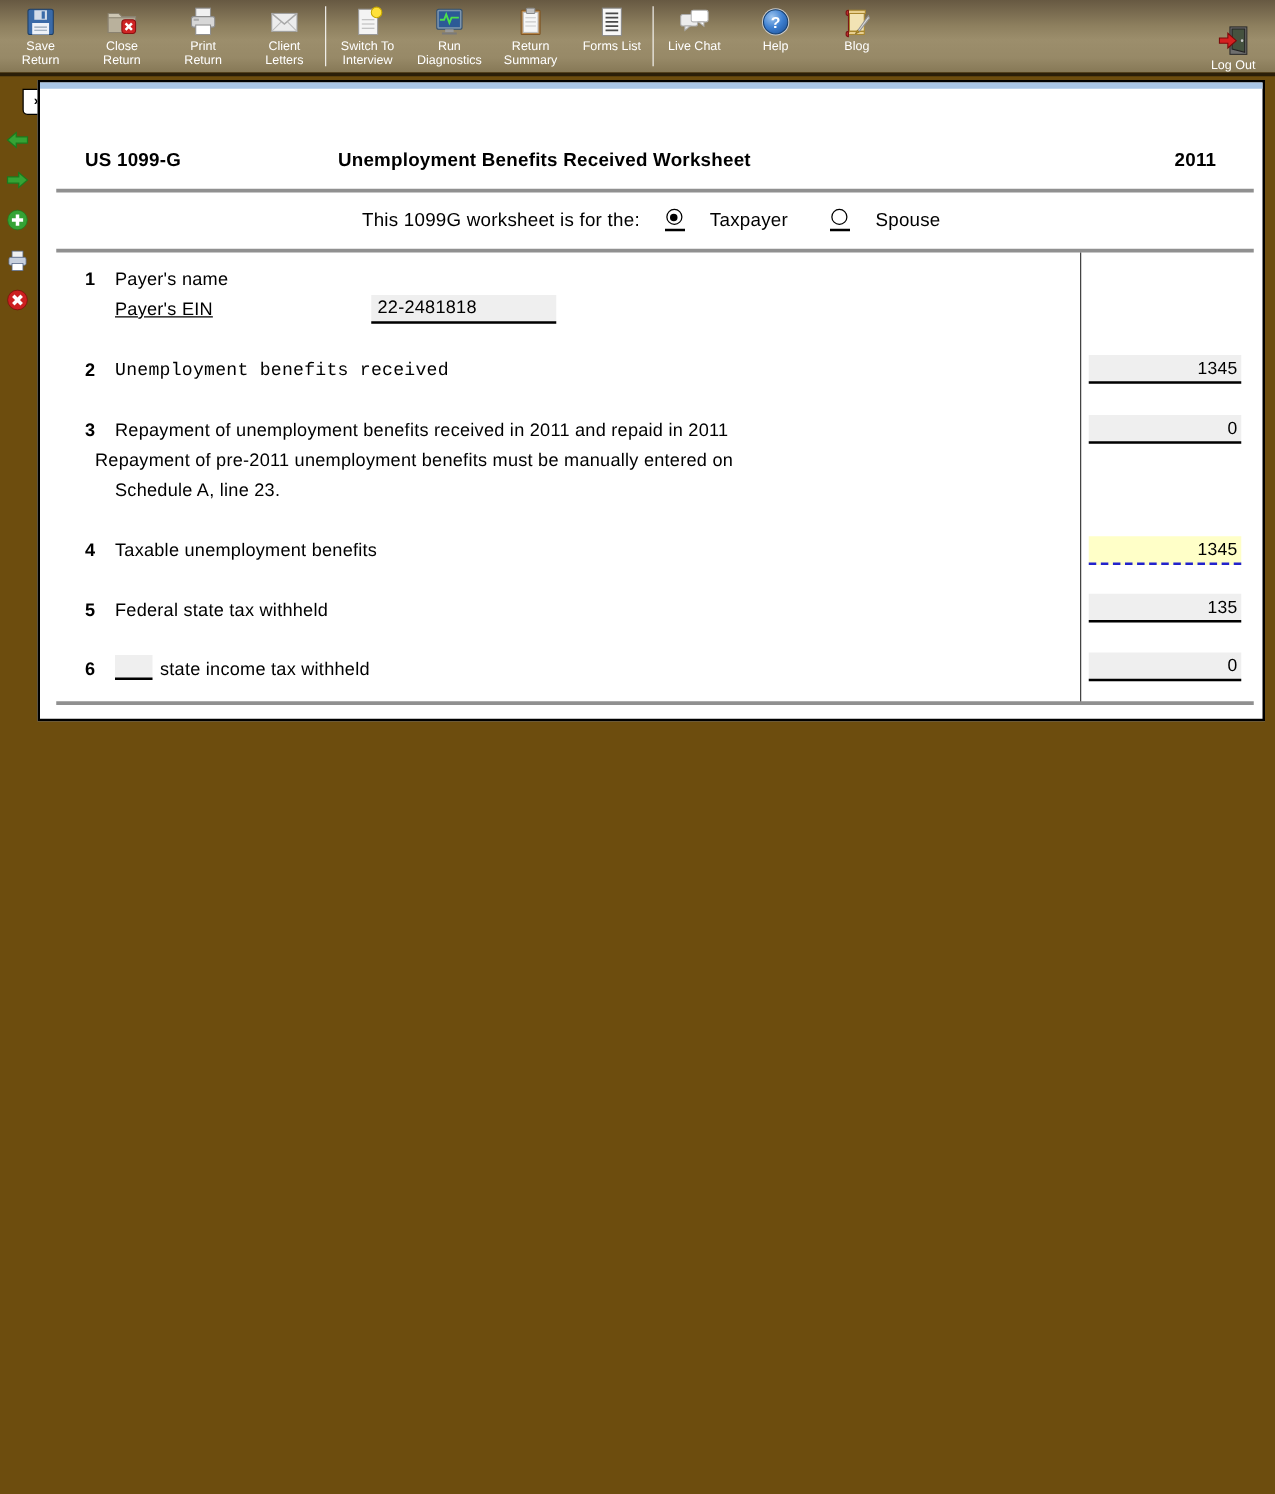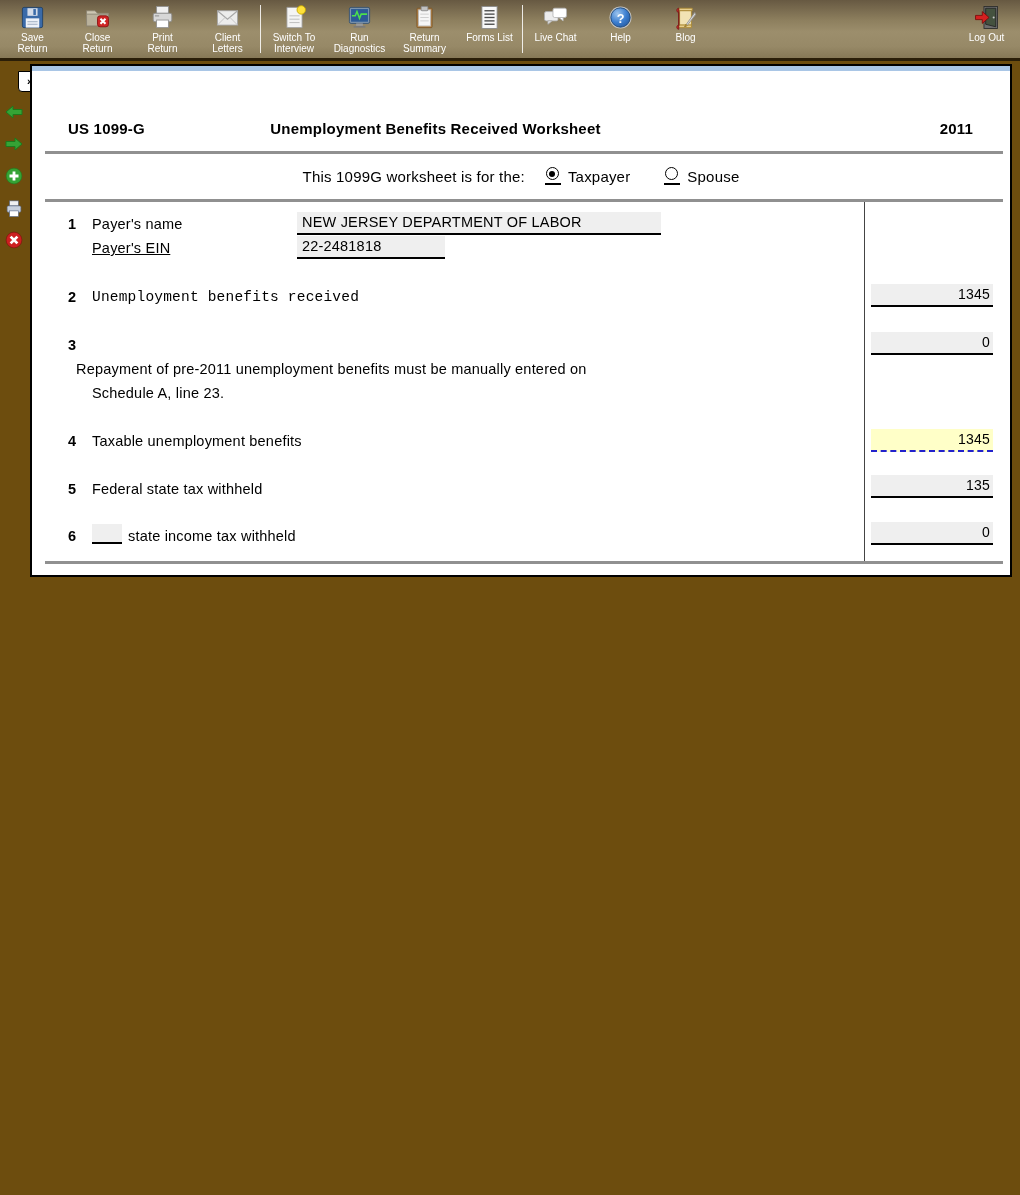--- a/index.html
+++ b/index.html
@@ -58,21 +58,21 @@
     left:839px; width:122px; height:23px;
     text-align:right; padding-right:3px; font-size:14px;
   }
   .amt.calc {
     background:#ffffc8;
     border-bottom:2px dashed #2222cc;
   }
   .namefield { padding-left:5px; height:23px; }
 
   
-  .radio-group { display:flex; align-items:center; gap:7px; }
+  .radio-group { display:flex; align-items:center; gap:20px; }
   .radio { width:16px; height:19px; position:relative; }
   .radio .circ {
     position:absolute; left:1px; top:0; width:13px; height:13px;
     border:1.5px solid #000; border-radius:50%;
     display:flex; align-items:center; justify-content:center;
   }
   .radio .circ .dot { width:6px; height:6px; border-radius:50%; background:#000; }
   .radio .bar { position:absolute; left:0; top:16px; width:16px; height:2px; background:#000; }
   .owner-row { display:flex; align-items:center; justify-content:center; gap:20px; }
 </style>
@@ -230,21 +230,21 @@
           <path d="M8 5 c-3 0 -3 5 0 5 v15 c-3 0 -3 5 0 5 z" fill="#c23030" stroke="#7d1414"></path>
           <path d="M27 10 L17 24 l-2 3 3 -1.5 10 -13 z" fill="#d9d9d9" stroke="#8f8f8f"></path>
           <path d="M15 27 l1.5 -3 1.5 1.5 z" fill="#e8b84a" stroke="#9a7a20"></path>
         </svg>
     </span>
     <span class="tb-label"><span>Blog</span></span>
   </div>
 
   <div class="tb-spacer"></div>
 
-  <div class="tb-btn" style="margin-right:1px;">
+  <div class="tb-btn" style="margin-right:1px;justify-content:flex-end;">
     <span class="tb-icon">
       <svg width="27" height="27" viewBox="0 0 32 32">
           <rect x="13" y="3" width="16" height="26" fill="#6e6e6e" stroke="#2a2a2a"></rect>
           <path d="M15 5 h12 v22 l-12 -3 z" fill="#45523f" stroke="#222"></path>
           <circle cx="24.5" cy="16" r="1.2" fill="#c8c8c8"></circle>
           <path d="M3 13.5 h8 v-4.5 l8 7 -8 7 v-4.5 h-8 z" fill="#d42020" stroke="#7a0a0a"></path>
         </svg>
     </span>
     <span class="tb-label"><span>Log Out</span></span>
   </div>
@@ -308,29 +308,29 @@
         </span>
       <span class="ftext" style="font-size:15px;">Spouse</span>
     </span>
   </div>
   <div class="abs hr" style="left:13px; top:133px; width:958px;"></div>
 
   <div class="abs vline" style="left:832px; top:136px; height:361px;"></div>
 
   <div class="abs ftext fbold" style="left:36px; top:149px;">1</div>
   <div class="abs ftext" style="left:60px; top:149px;">Payer's name</div>
-  <div class="abs field namefield" style="left:265px; top:146px; width:364px;">NEW JERSEY DEPARTMENT OF LABOR</div>
   <div class="abs ftext" style="left:60px; top:173px;text-decoration:underline;">Payer's EIN</div>
   <div class="abs field namefield" style="left:265px; top:170px; width:148px;">22-2481818</div>
 
   <div class="abs ftext fbold" style="left:36px; top:222px;">2</div>
   <div class="abs ftext" style="left:60px; top:222px;font-family:Liberation Mono, monospace;">Unemployment benefits received</div>
   <div class="abs field amt" style="top:218px;">1345</div>
 
   <div class="abs ftext fbold" style="left:36px; top:270px;">3</div>
+  <div class="abs ftext" style="left:60px; top:270px;">Repayment of unemployment benefits received in 2011 and repaid in 2011</div>
   <div class="abs ftext" style="left:44px; top:294px;">Repayment of pre-2011 unemployment benefits must be manually entered on</div>
   <div class="abs ftext" style="left:60px; top:318px;">Schedule A,  line 23.</div>
   <div class="abs field amt" style="top:266px;">0</div>
 
   <div class="abs ftext fbold" style="left:36px; top:366px;">4</div>
   <div class="abs ftext" style="left:60px; top:366px;">Taxable unemployment benefits</div>
   <div class="abs field amt calc" style="top:363px;">1345</div>
 
   <div class="abs ftext fbold" style="left:36px; top:414px;">5</div>
   <div class="abs ftext" style="left:60px; top:414px;">Federal state tax withheld</div>

